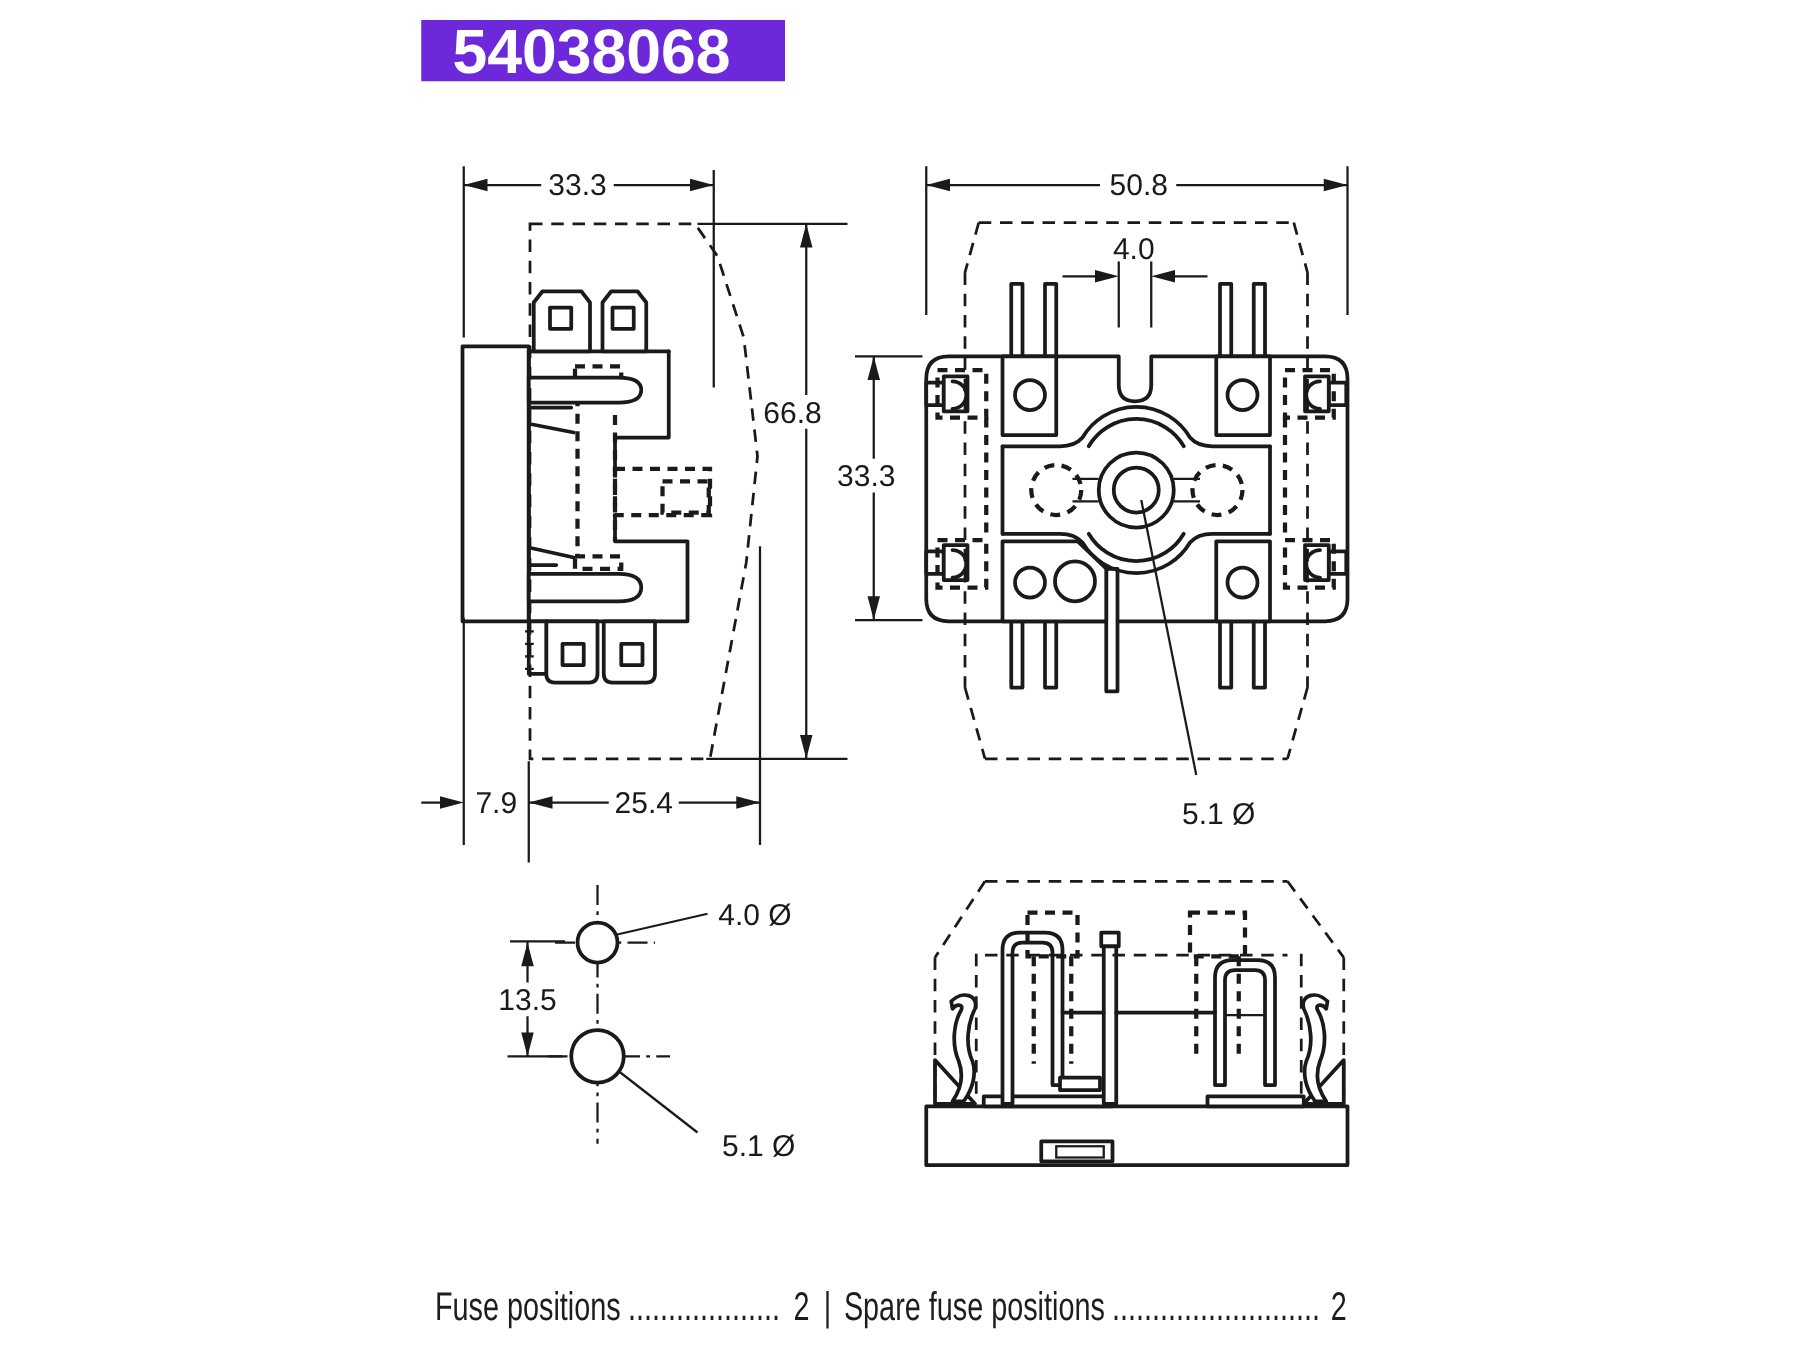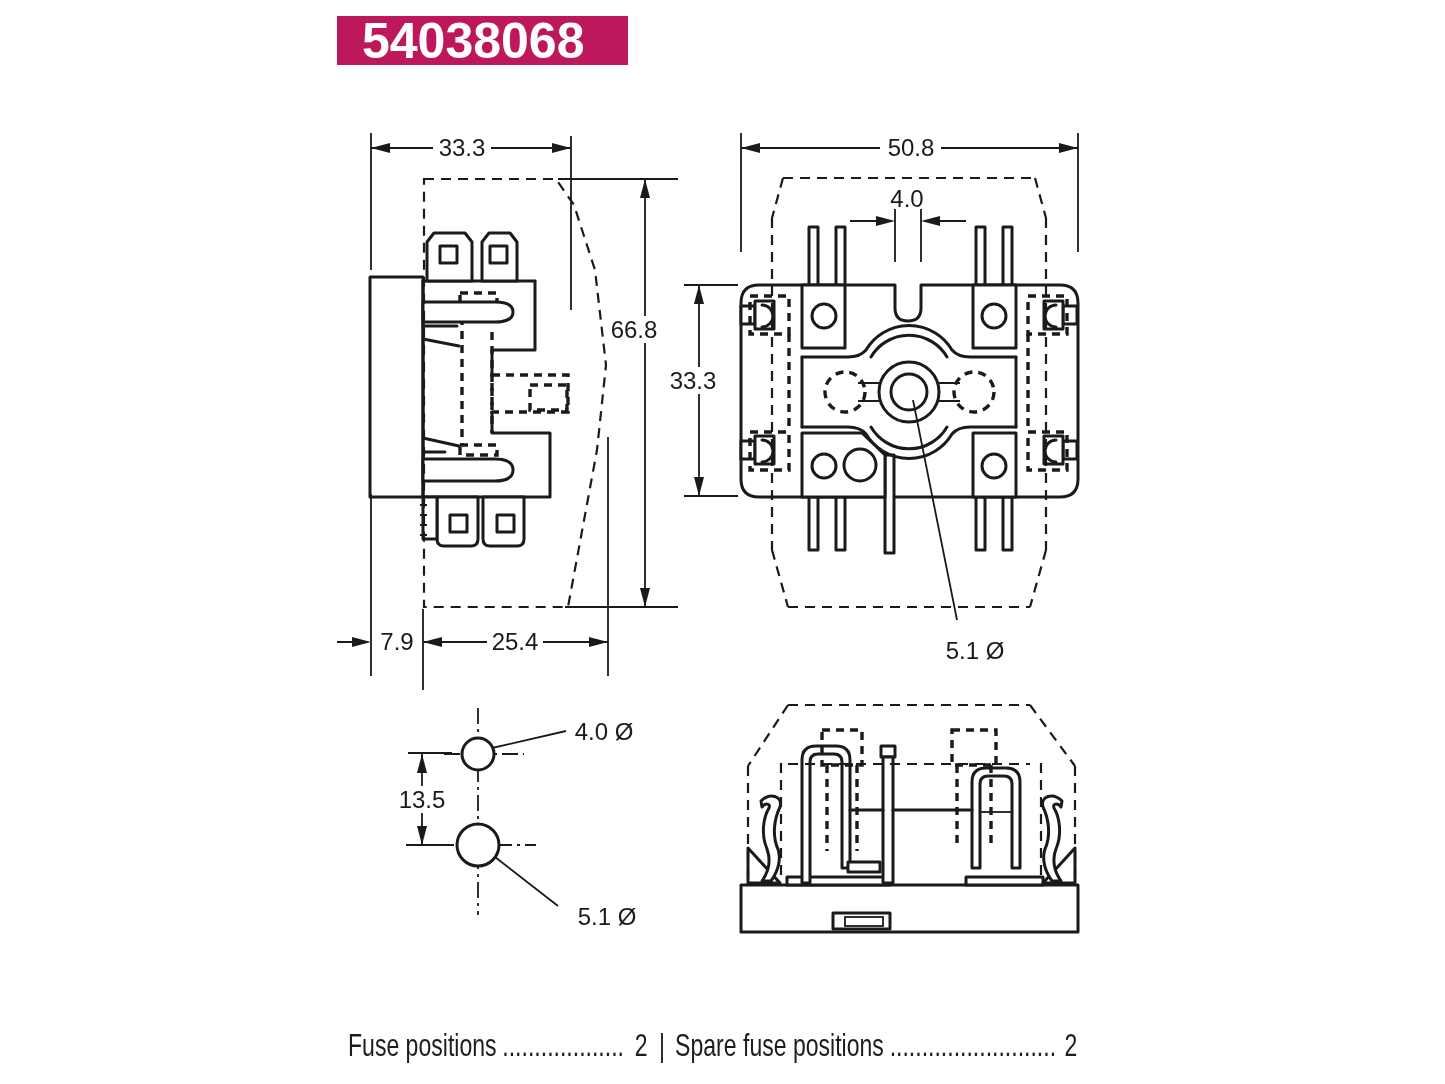--- a/index.html
+++ b/index.html
@@ -1,18 +1,18 @@
 <!DOCTYPE html>
 <html><head>
 <meta charset="utf-8">
 <style>
   html,body{margin:0;padding:0;background:#fff;}
   .canvas{position:relative;width:1445px;height:1084px;background:#ffffff;overflow:hidden;
           font-family:"Liberation Sans",sans-serif;color:#1a1a1a;}
-  .badge{position:absolute;left:337px;top:16px;width:291px;height:49px;background:#be185d;
+  .badge{position:absolute;left:337px;top:16px;width:291px;height:49px;background:#6d28d9;
          color:#ffffff;font-weight:bold;font-size:50px;letter-spacing:0px;
          display:flex;align-items:center;padding-left:25px;box-sizing:border-box;}
   .drawing{position:absolute;left:0;top:0;width:1445px;height:1084px;}
   
   .ln  {fill:none;stroke:#1a1a1a;stroke-width:3;stroke-linejoin:round;stroke-linecap:round;}
   .lnf {fill:#ffffff;stroke:#1a1a1a;stroke-width:3;stroke-linejoin:round;}
   .thin{fill:none;stroke:#1a1a1a;stroke-width:1.8;}
   .dash{fill:none;stroke:#1a1a1a;stroke-width:2.2;stroke-dasharray:10 7;}
   .bdash{fill:none;stroke:#1a1a1a;stroke-width:3.4;stroke-dasharray:8 6;}
   .cl  {fill:none;stroke:#1a1a1a;stroke-width:1.8;stroke-dasharray:16 5 3 5;}

